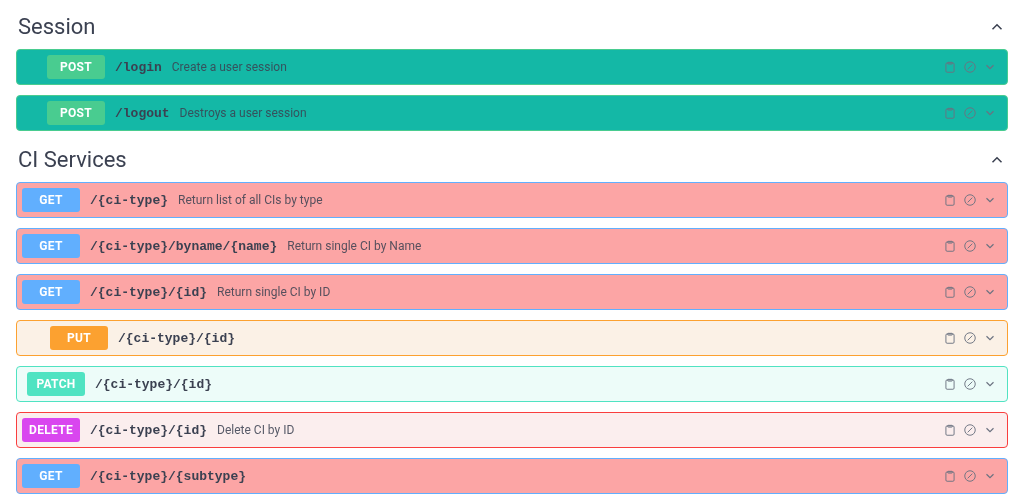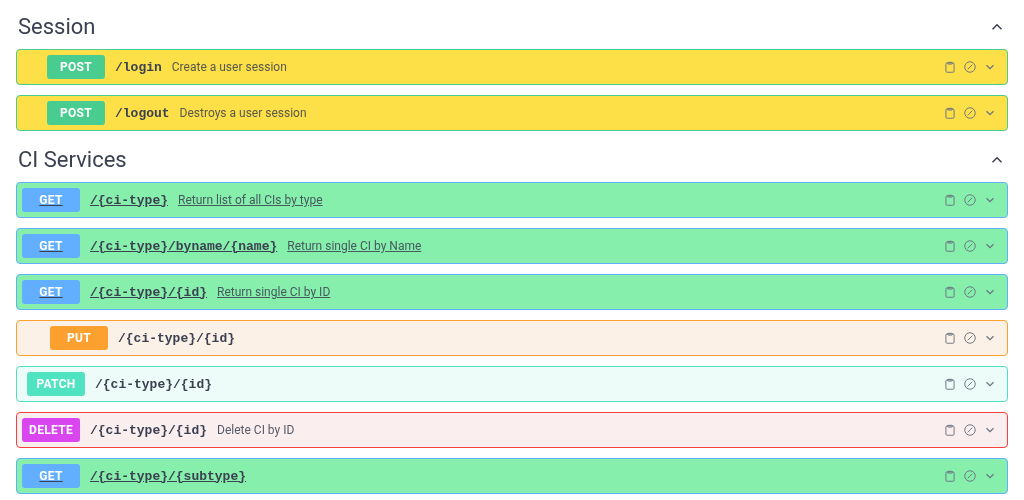--- a/index.html
+++ b/index.html
@@ -31,22 +31,22 @@
   }
   .op {
     display: flex;
     align-items: center;
     border: 1px solid;
     border-radius: 4px;
     margin-bottom: 10px;
     padding: 5px 10px 5px 5px;
     cursor: pointer;
   }
-  .op-post   { background: #fde047; border-color: #49cc90; padding-left: 30px; }
-  .op-get    { background: #86efac; border-color: #61affe; text-decoration: underline; }
+  .op-post   { background: #14b8a6; border-color: #49cc90; padding-left: 30px; }
+  .op-get    { background: #fca5a5; border-color: #61affe; }
   .op-put    { background: #fbf1e6; border-color: #fca130; }
   .op-patch  { background: #edfcf9; border-color: #50e3c2; padding-left: 10px; }
   .op-delete { background: #fbeeee; border-color: #f93e3e; }
 
   .method {
     flex: 0 0 auto;
     min-width: 58px;
     text-align: center;
     font-size: 12px;
     font-weight: 700;

